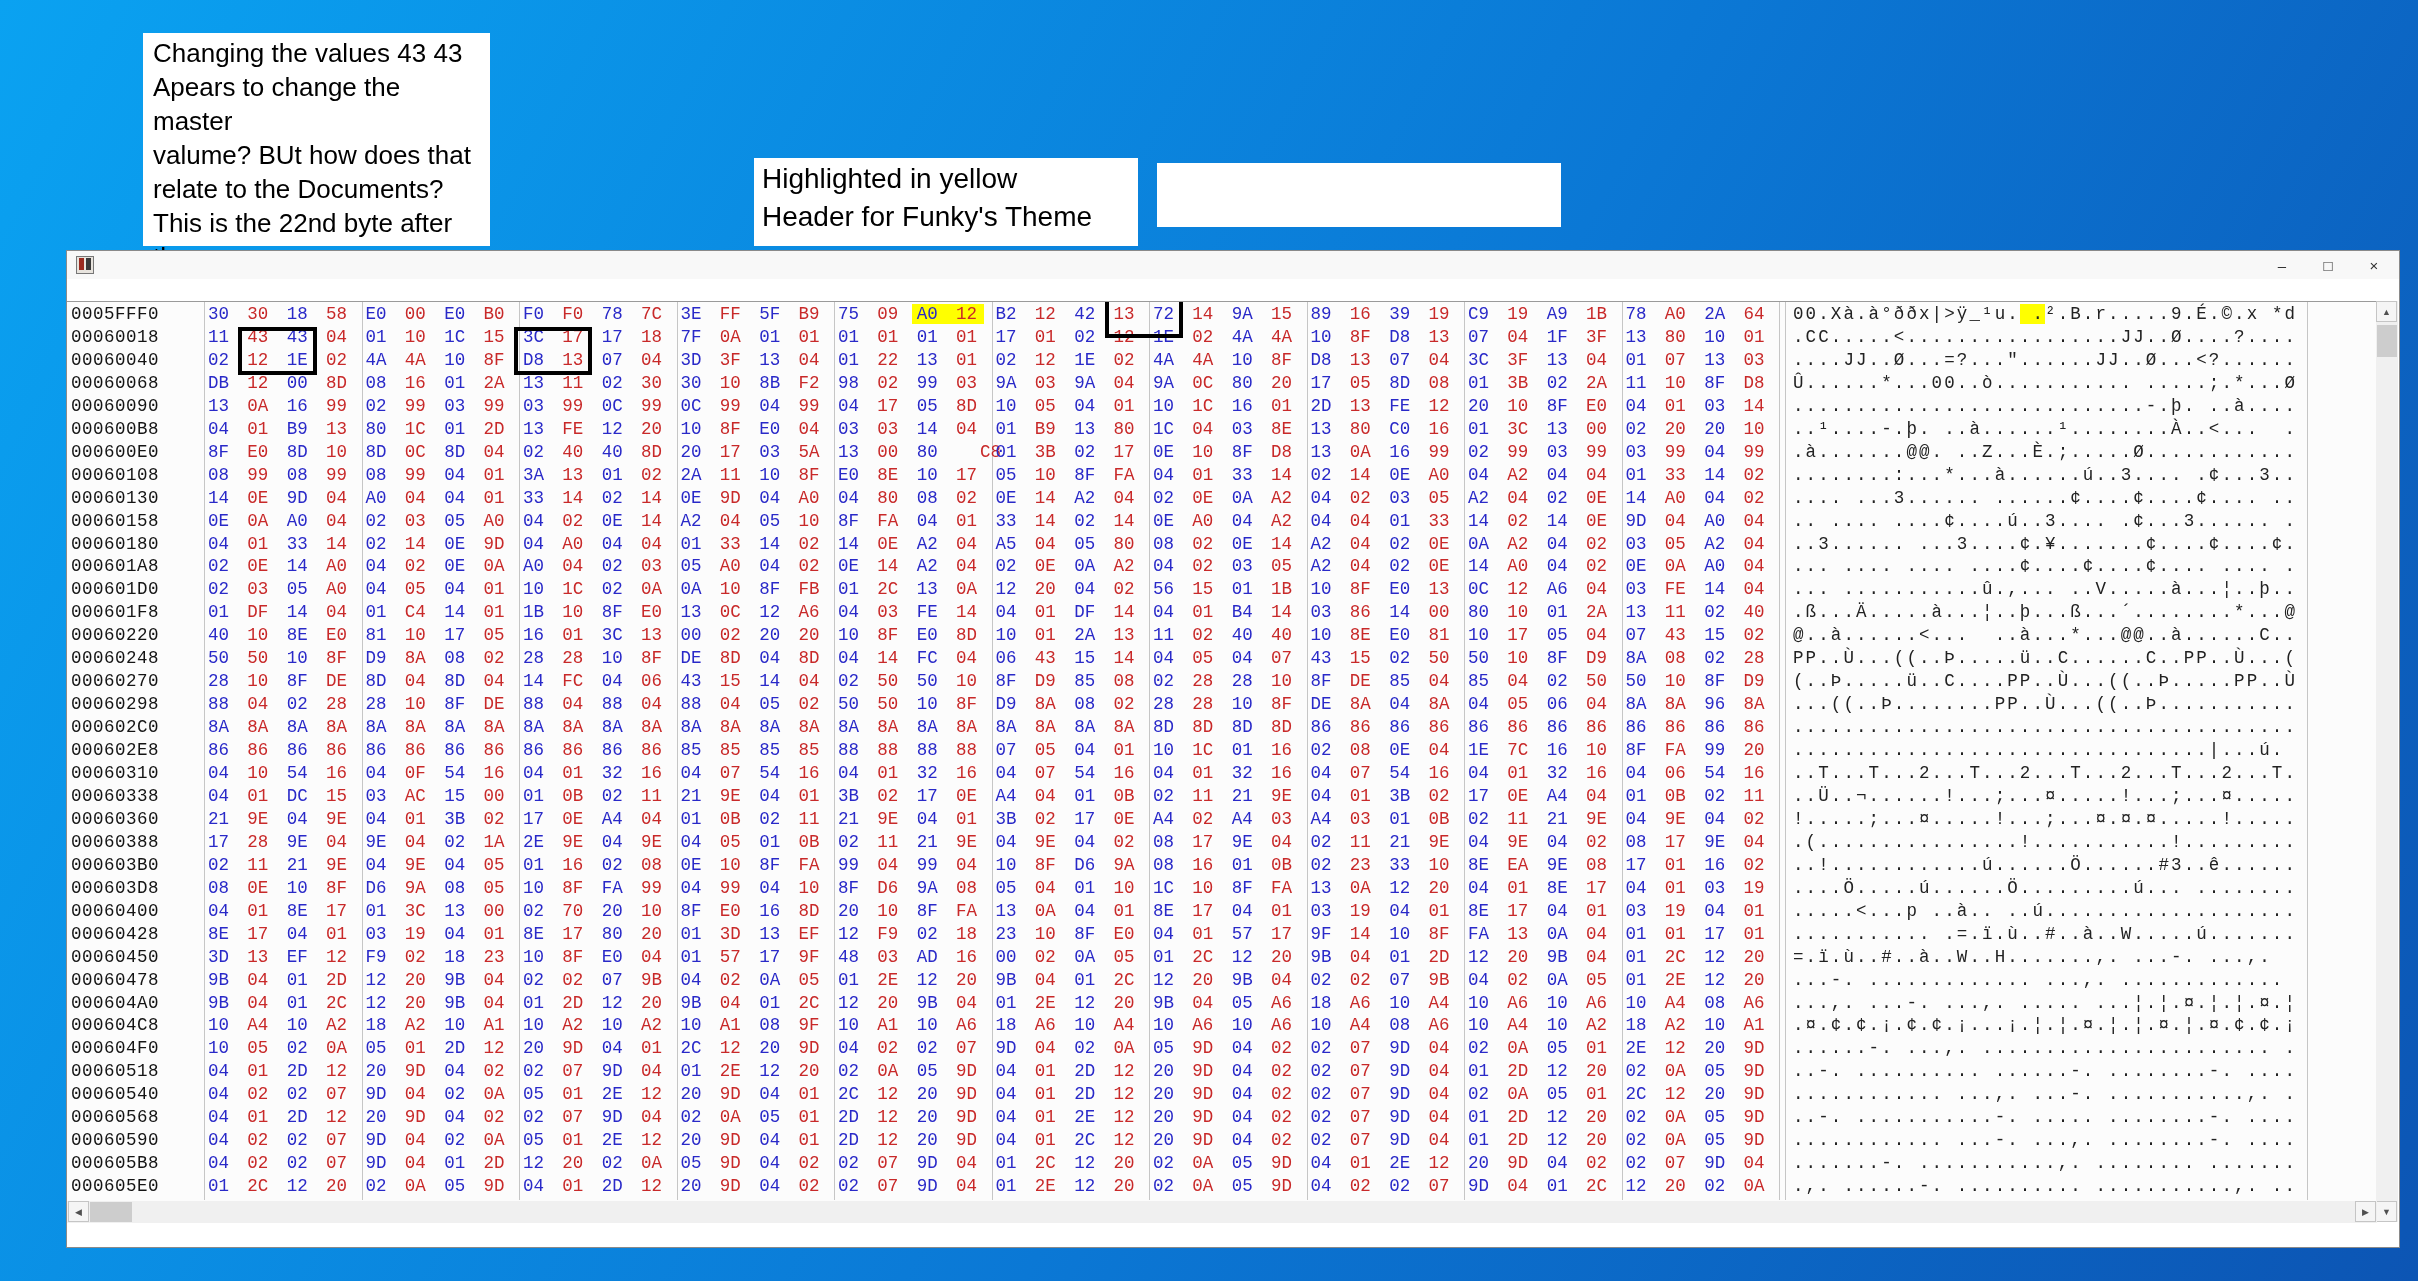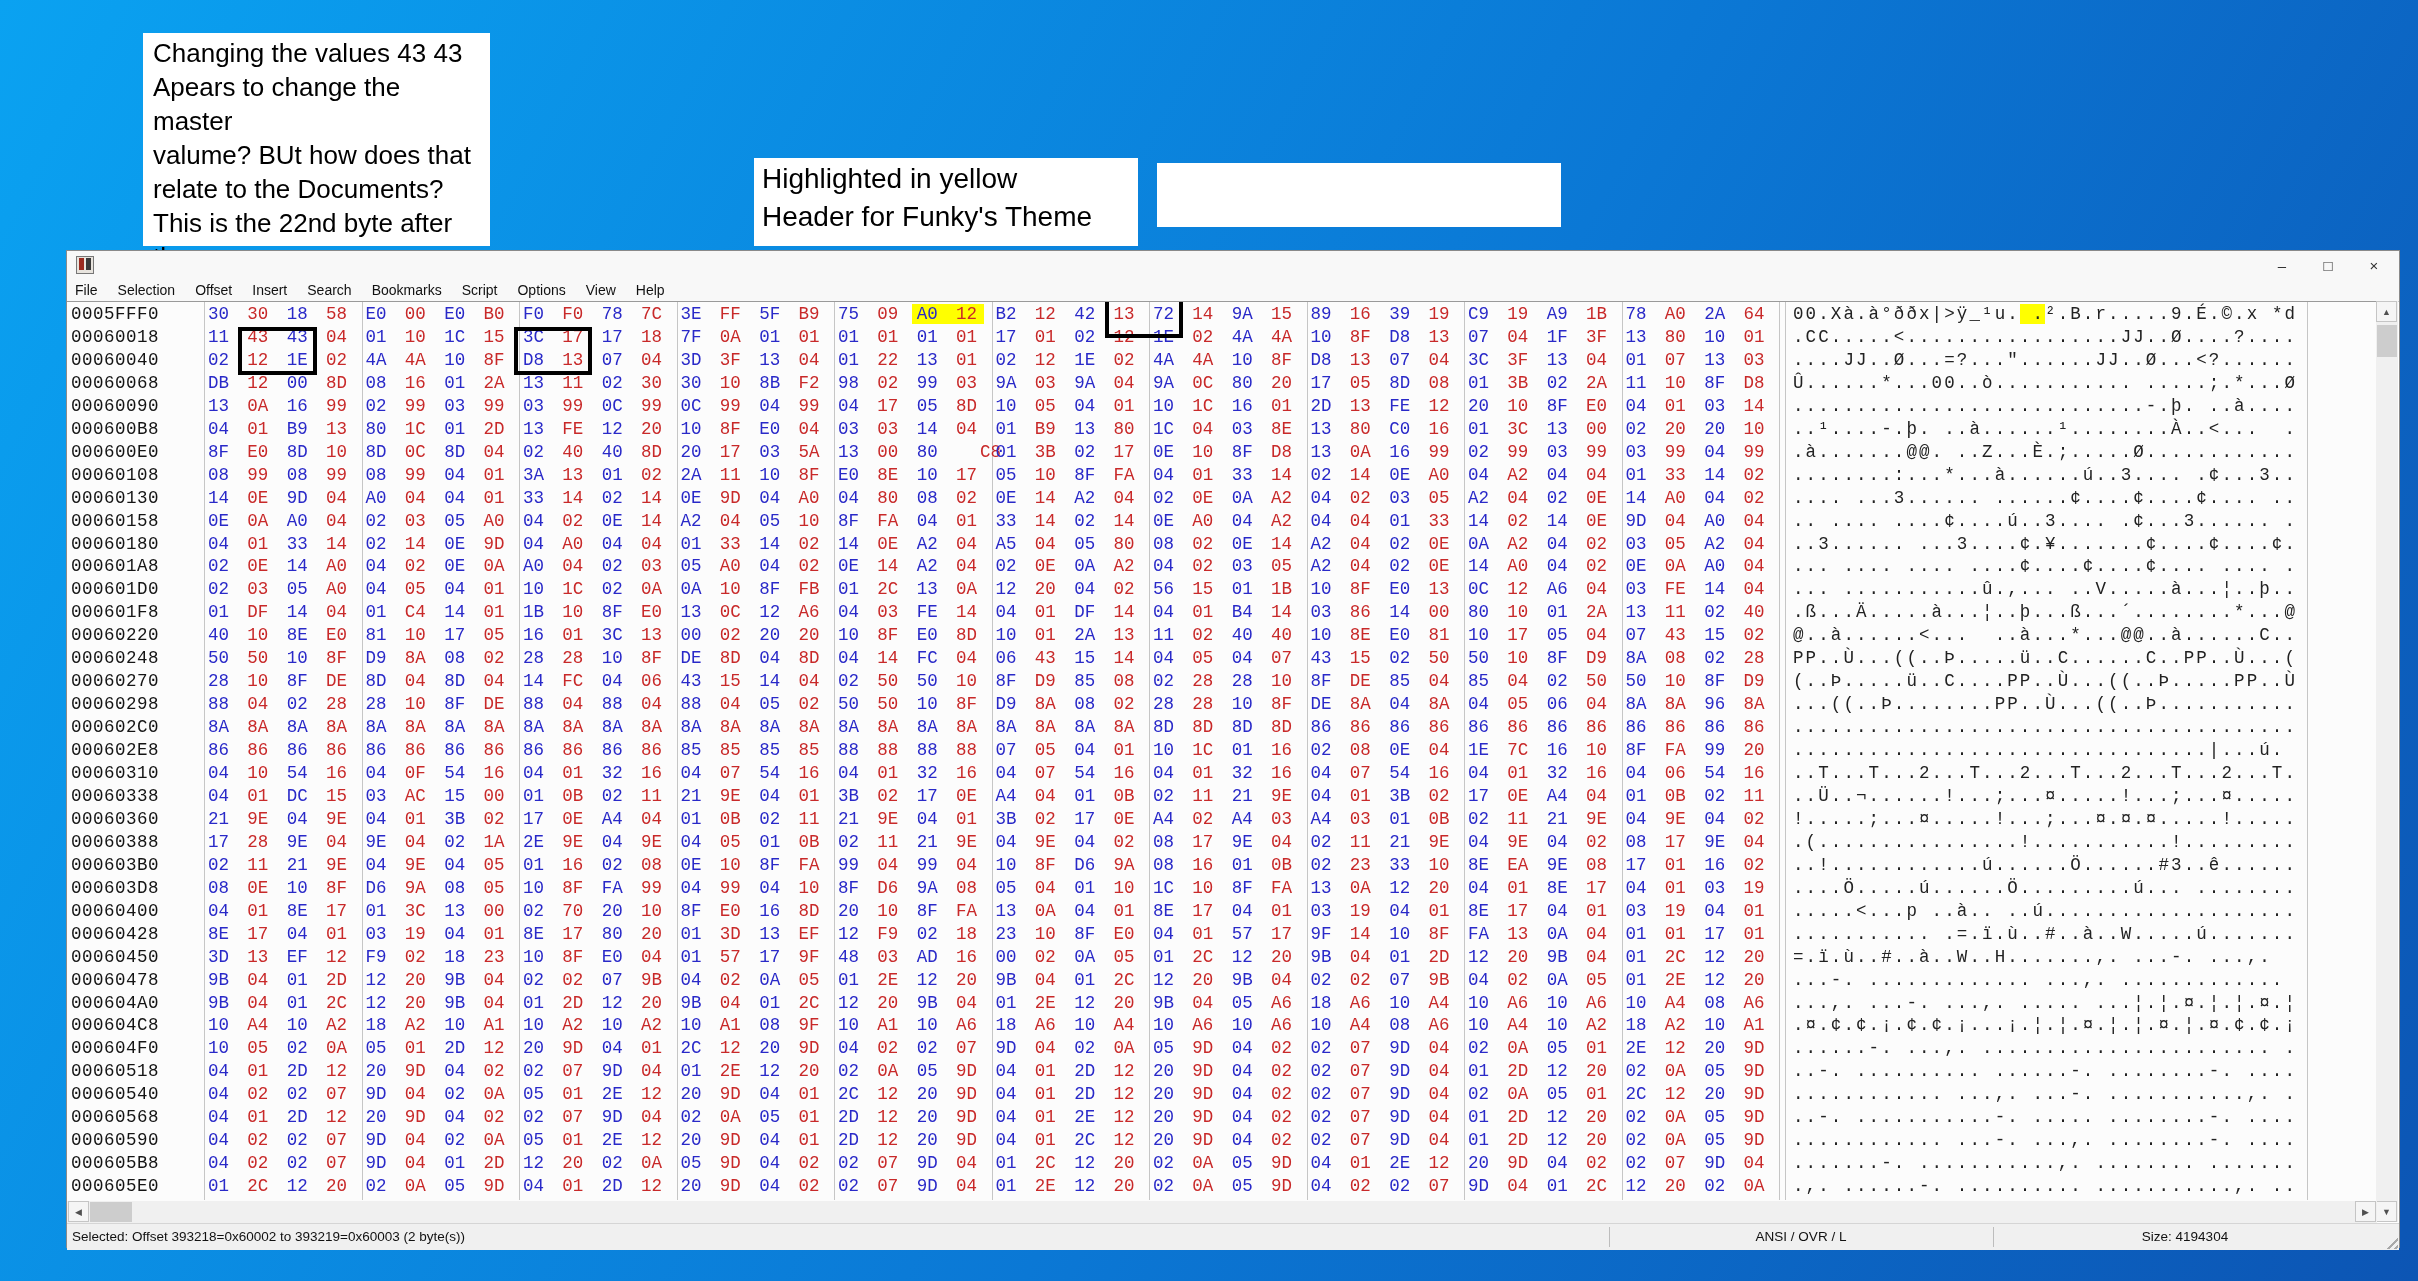--- a/index.html
+++ b/index.html
@@ -82,32 +82,20 @@
   <div class="window">
     <div class="titlebar">
       <div class="appicon"></div>
       <div class="wincontrols">
         <button class="wbtn">–</button>
         <button class="wbtn">□</button>
         <button class="wbtn">×</button>
       </div>
     </div>
 
-    <div class="menubar">
-        <span class="menuitem">File</span>
-        <span class="menuitem">Selection</span>
-        <span class="menuitem">Offset</span>
-        <span class="menuitem">Insert</span>
-        <span class="menuitem">Search</span>
-        <span class="menuitem">Bookmarks</span>
-        <span class="menuitem">Script</span>
-        <span class="menuitem">Options</span>
-        <span class="menuitem">View</span>
-        <span class="menuitem">Help</span>
-      </div>
 
     <div class="dataarea">
         <div class="vsep" style="left: 137px;"></div>
         <div class="vsep" style="left: 294.5px;"></div>
         <div class="vsep" style="left: 452px;"></div>
         <div class="vsep" style="left: 609.5px;"></div>
         <div class="vsep" style="left: 767px;"></div>
         <div class="vsep" style="left: 924.5px;"></div>
         <div class="vsep" style="left: 1082px;"></div>
         <div class="vsep" style="left: 1239.5px;"></div>
@@ -1842,22 +1830,14 @@
       <div class="thumbv"></div>
       <div class="sbtn" style="left:0;top:900px">▼</div>
     </div>
 
     <div class="hscroll">
       <div class="sbtn" style="left:1px;top:0">◀</div>
       <div class="thumbh"></div>
       <div class="sbtn" style="left:2288px;top:0">▶</div>
     </div>
 
-    <div class="statusbar">
-      <span class="st-left">Selected: Offset 393218=0x60002 to 393219=0x60003 (2 byte(s))</span>
-      <span class="st-div" style="left:1542px"></span>
-      <span class="st-mid">ANSI / OVR / L</span>
-      <span class="st-div" style="left:1926px"></span>
-      <span class="st-right">Size: 4194304</span>
-      <div class="grip"></div>
-    </div>
   </div>
 </div>
 
 </body></html>

